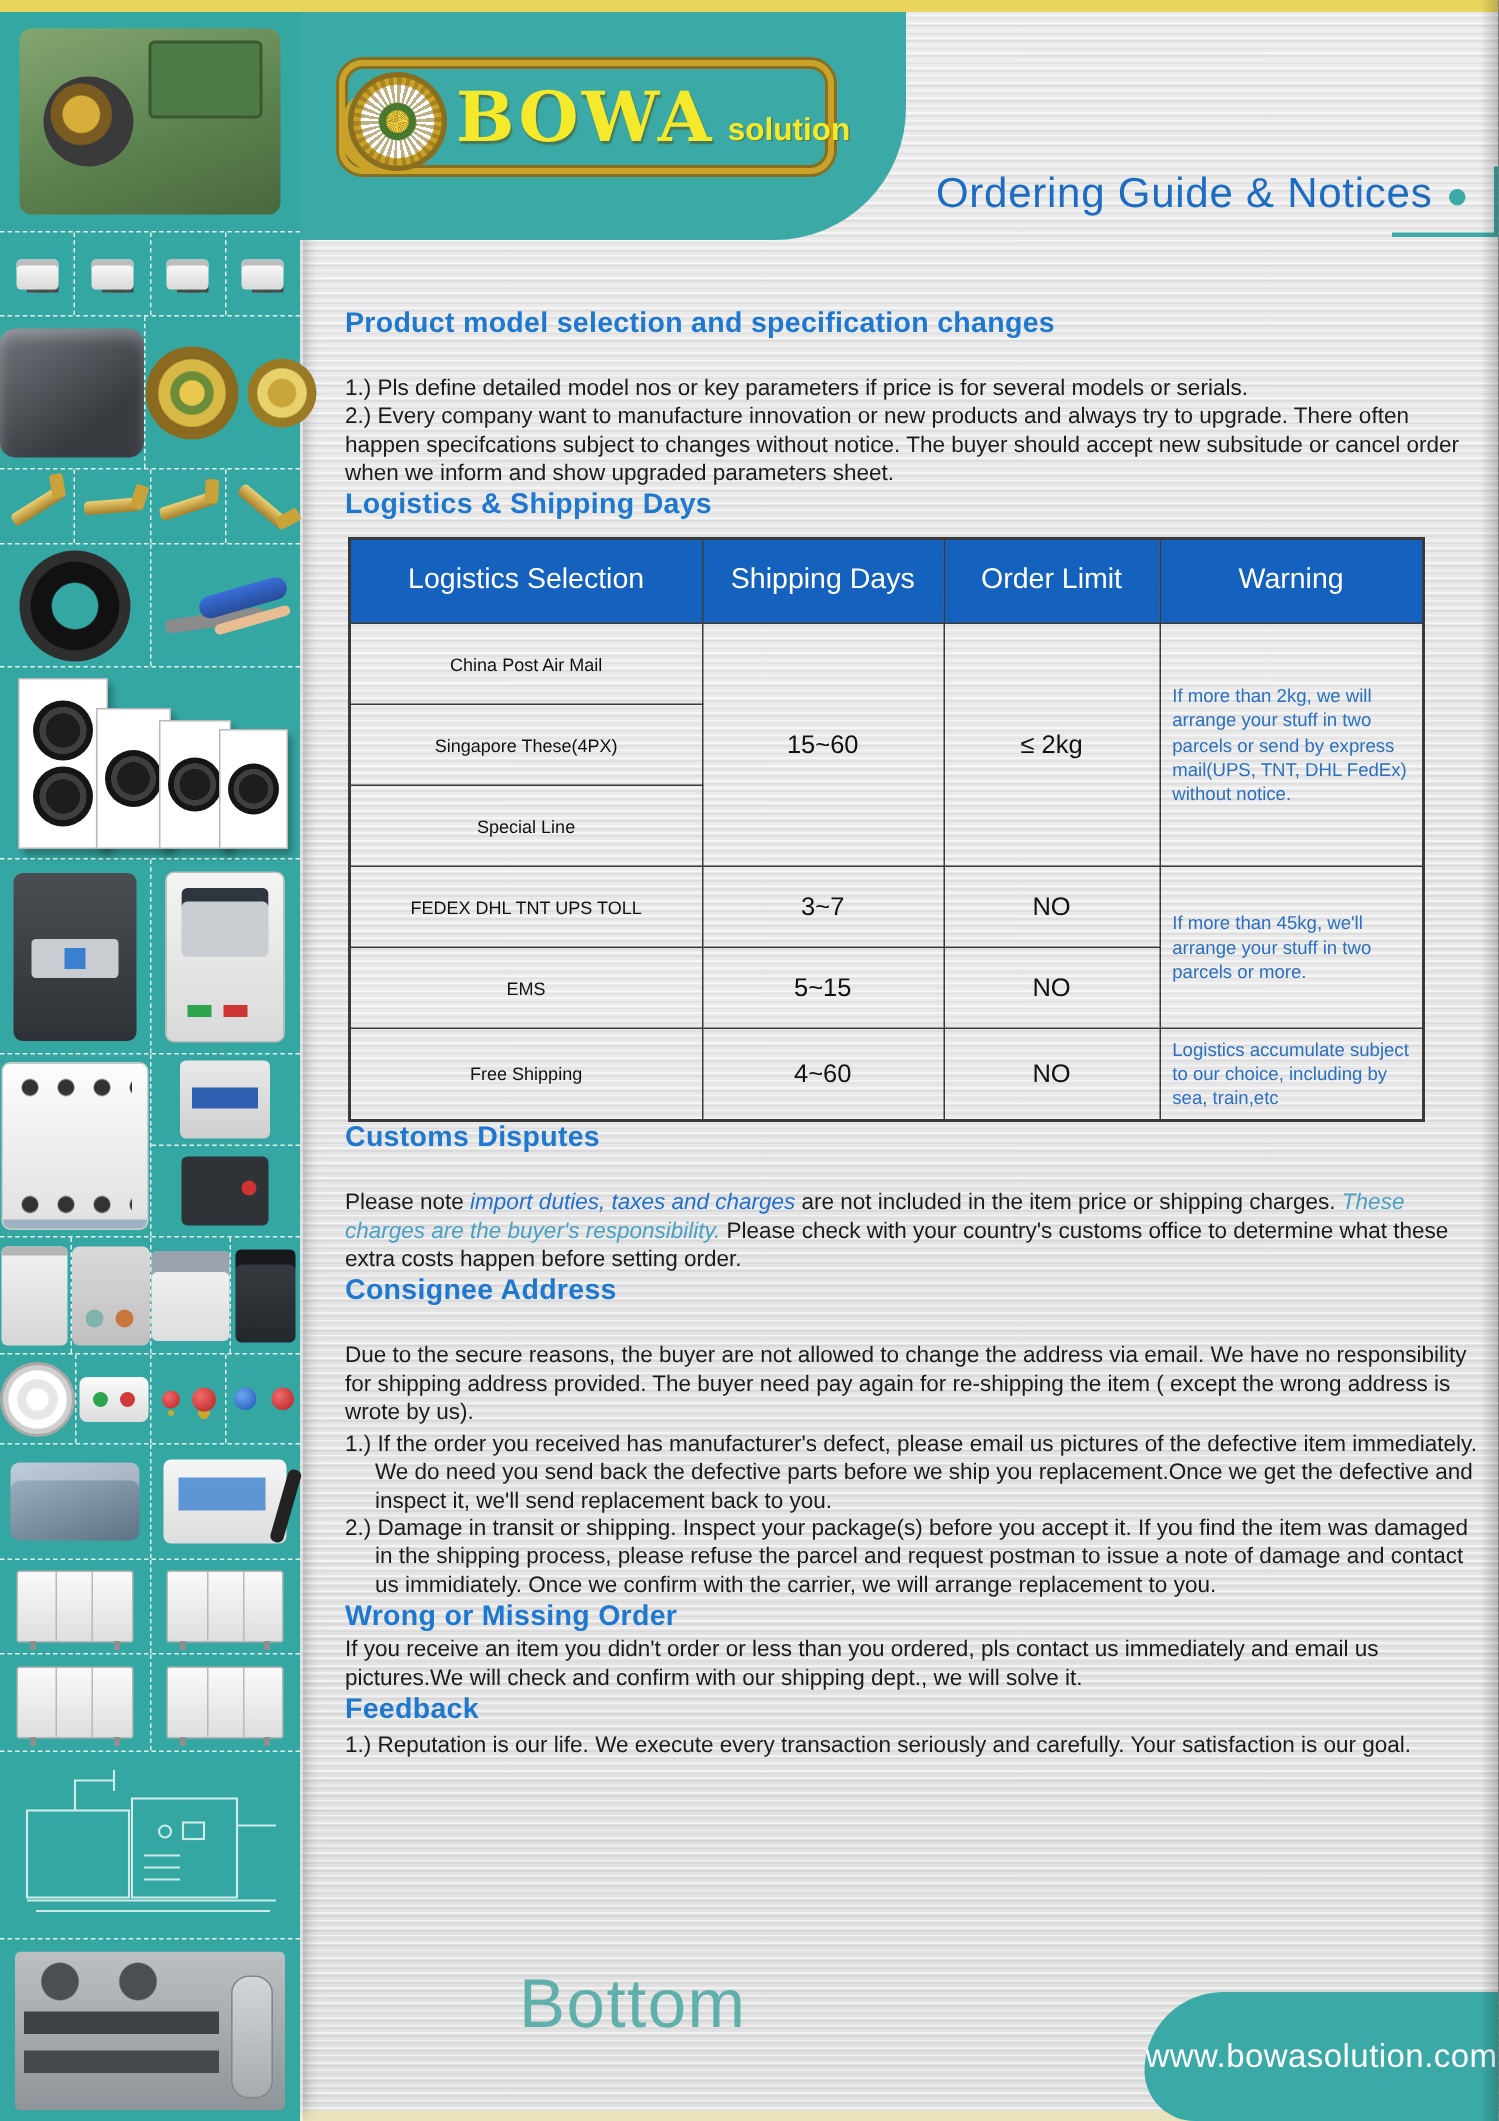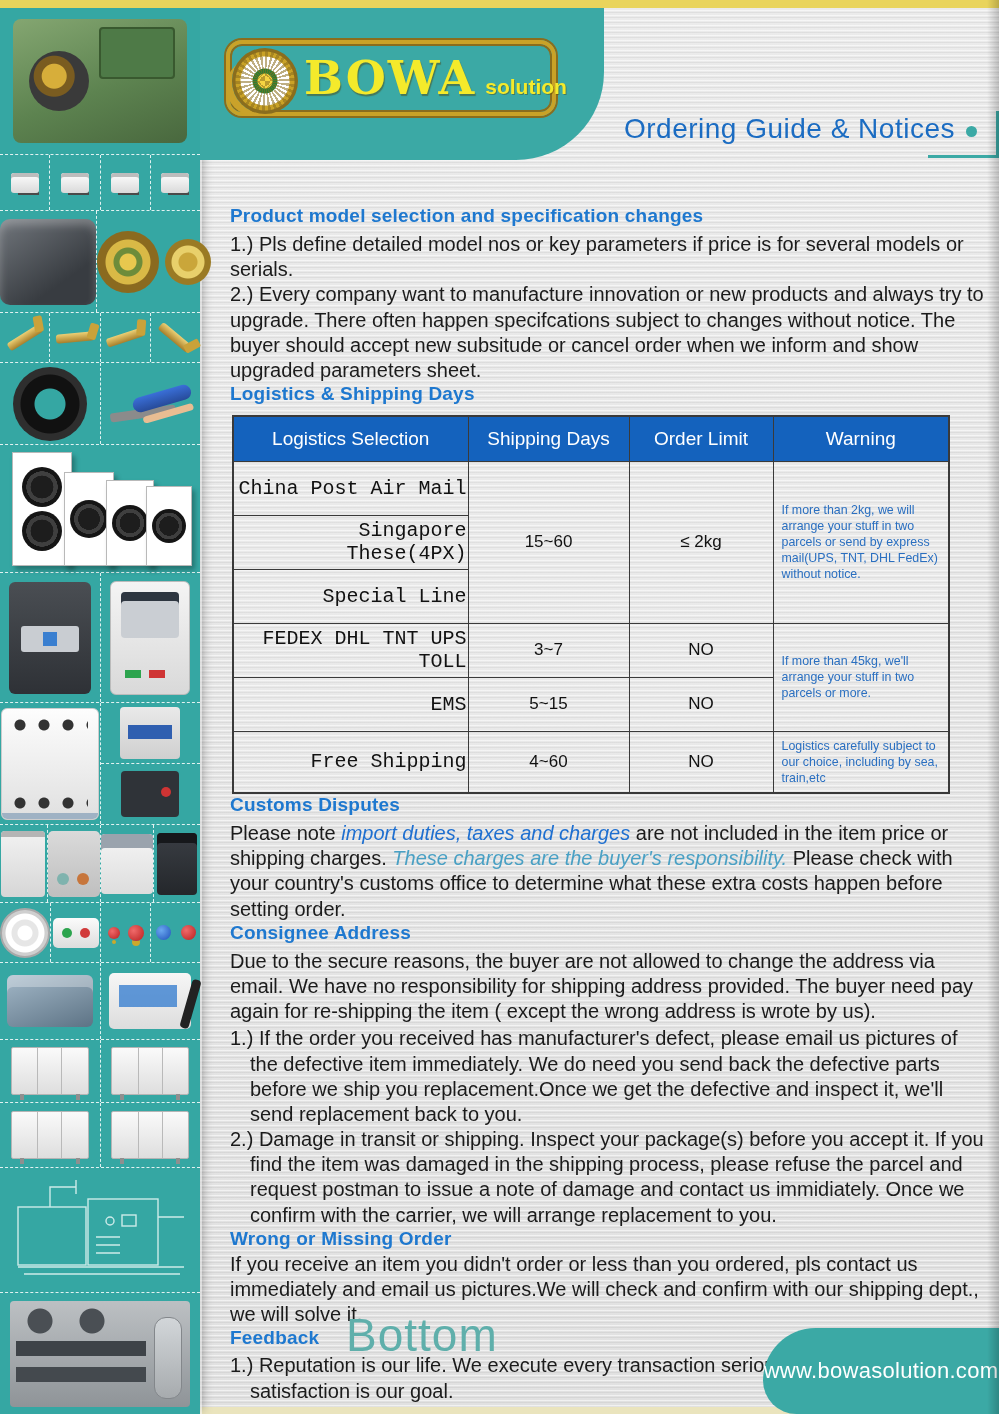--- a/index.html
+++ b/index.html
@@ -136,32 +136,32 @@
         text-shadow:1px 1px 0 rgba(80,60,0,.4);}
   .page-title{position:absolute;top:113px;right:44px;margin:0;font-size:28px;font-weight:normal;
         color:#1b6cc2;z-index:12;letter-spacing:.5px;}
   .title-dot{position:absolute;top:126px;right:22px;width:11px;height:11px;border-radius:50%;
         background:#3ba9a5;z-index:12;}
   .title-rule{position:absolute;top:111px;right:0;width:68px;height:44px;
         border-right:3px solid #3ba9a5;border-bottom:3px solid #3ba9a5;z-index:12;}
 
   .sections{position:absolute;left:0;right:0;top:0;bottom:0;padding:205px 14px 0 30px;box-sizing:border-box;}
   h2.sec{margin:0;font-size:19px;font-weight:bold;color:#1e78cf;letter-spacing:.2px;}
-  .body-text{margin:5px 0 0 0;font-size:20px;line-height:1.26;color:#1b1b1b;}
+  .body-text{margin:23px 0 0 0;font-size:15px;line-height:1.26;color:#1b1b1b;}
   .num{padding-left:20px;text-indent:-20px;}
   .em-blue{color:#1e6fd0;font-style:italic;}
   .em-teal{color:#49a0c4;font-style:italic;}
   .gap-lg{margin-top:25px;}
   .gap-md{margin-top:16px;}
 
   table.ship{border-collapse:collapse;margin:10px 0 0 2px;width:716px;table-layout:fixed;
         border:2px solid #3a3a3a;background:rgba(255,255,255,.12);}
   table.ship th,table.ship td{border:1px solid #3a3a3a;box-sizing:border-box;}
-  table.ship th{background:#1462bd;color:#fff;font-weight:normal;font-size:19px;height:45px;}
-  td.lg{font-size:20px;text-align:right;height:54px;color:#111;font-family:Liberation Mono, monospace;}
+  table.ship th{background:#1462bd;color:#fff;font-weight:normal;font-size:19px;height:57px;}
+  td.lg{font-size:12px;text-align:center;height:54px;color:#111;}
   td.val{font-size:17px;text-align:center;color:#111;}
   td.warn{font-size:12.4px;color:#2a6fc0;text-align:left;vertical-align:middle;
         padding:6px 8px;line-height:1.3;}
   .col1{width:235px;}.col2{width:161px;}.col3{width:144px;}.col4{width:176px;}
 
   .footer{position:absolute;left:0;right:0;bottom:0;height:120px;}
   .bottom-label{position:absolute;left:146px;top:14px;font-size:46px;font-weight:300;
         color:#5fafab;letter-spacing:1px;}
   .pale-strip{position:absolute;left:-200px;right:0;bottom:0;height:7px;background:#eae4bd;}
   .site-pill{position:absolute;right:0;bottom:0;width:236px;height:86px;background:#3ba9a5;
@@ -400,21 +400,21 @@
         </tr>
         <tr>
           <td class="lg">EMS</td>
           <td class="val">5~15</td>
           <td class="val">NO</td>
         </tr>
         <tr style="height:58px">
           <td class="lg">Free Shipping</td>
           <td class="val">4~60</td>
           <td class="val">NO</td>
-          <td class="warn">Logistics carefully subject to our choice, including by sea, train,etc</td>
+          <td class="warn">Logistics accumulate subject to our choice, including by sea, train,etc</td>
         </tr>
       </tbody>
         </table>
 
       <h2 class="sec gap-lg">Customs Disputes</h2>
       <p class="body-text"><span>Please note </span><span class="em-blue">import duties, taxes and charges</span><span> are not included in the item price or shipping charges. </span><span class="em-teal">These charges are the buyer's responsibility.</span><span> Please check with your country's customs office to determine what these extra costs happen before setting order.</span></p>
 
       <h2 class="sec gap-md">Consignee Address</h2>
       <p class="body-text">Due to the secure reasons, the buyer are not allowed to change the address via email. We have no responsibility for shipping address provided.   The buyer need pay again for re-shipping the item ( except the wrong address is wrote by us).</p>
 

